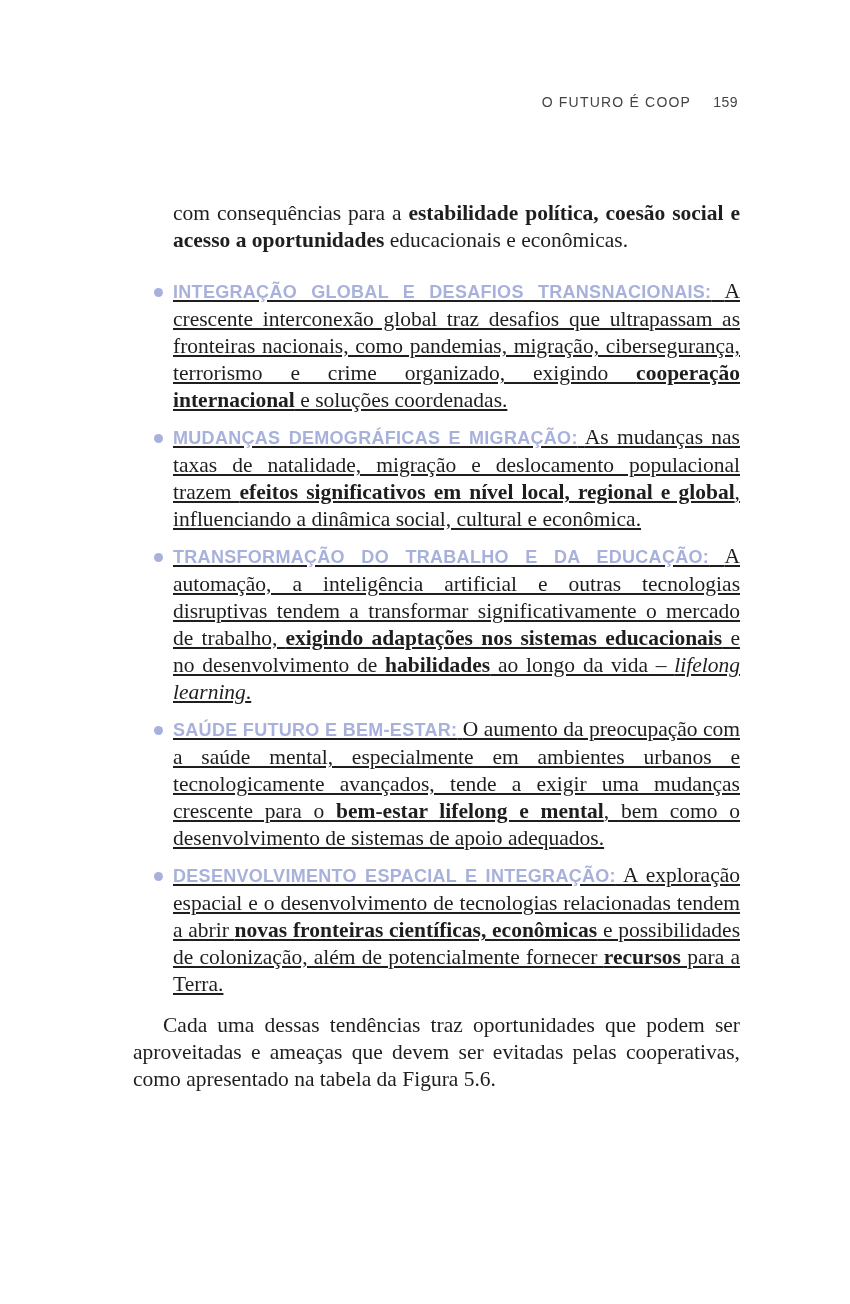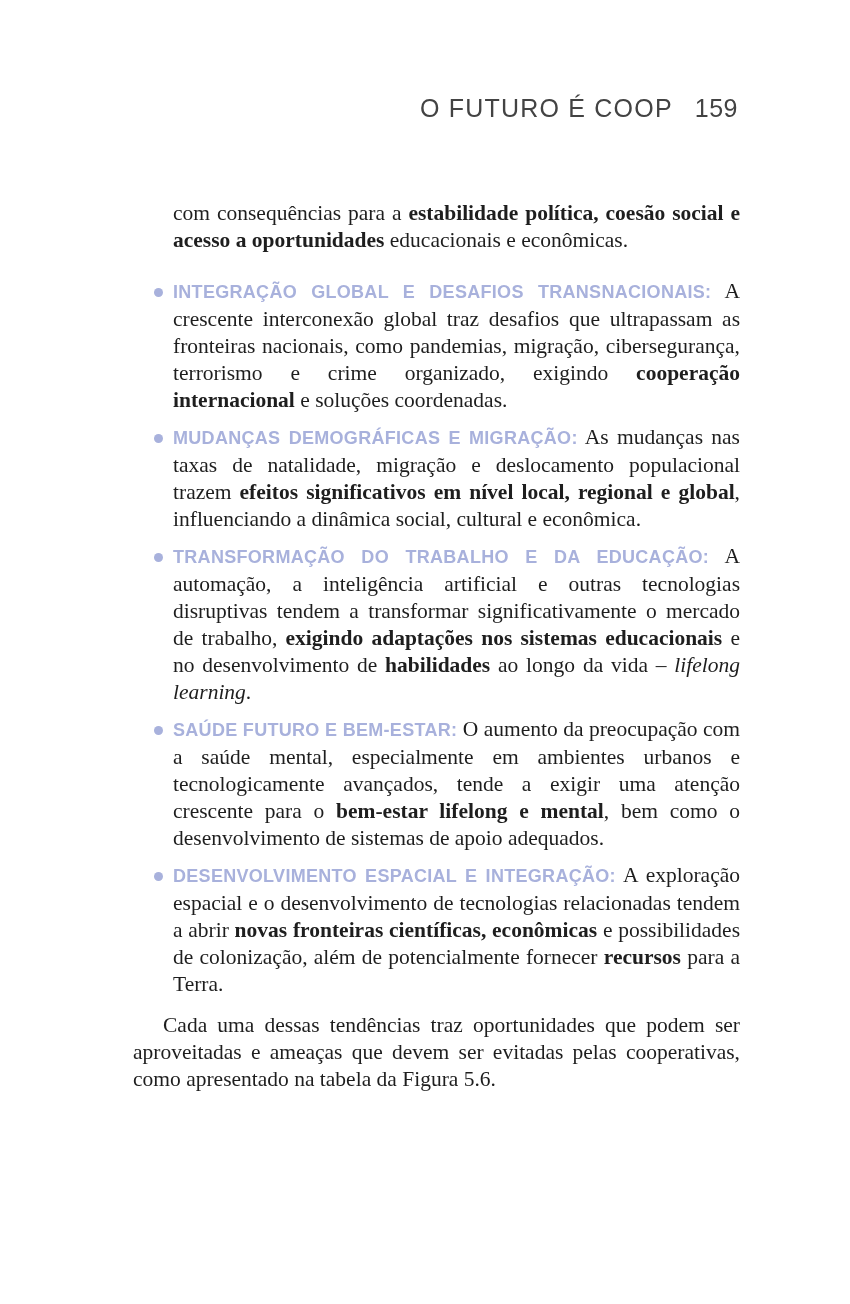--- a/index.html
+++ b/index.html
@@ -16,21 +16,21 @@
     background:#ffffff;
     overflow:hidden;
   }
   .running-head{
     position:absolute;
     top:94px;
     right:112px;
     white-space:nowrap;
     font-family:"Liberation Sans",sans-serif;
     font-weight:400;
-    font-size:25px;
+    font-size:14px;
     letter-spacing:1.2px;
     color:var(--head-ink);
   }
   .head-page{
     display:inline-block;
     margin-left:22px;
     letter-spacing:0.5px;
   }
   .content{
     position:absolute;
@@ -48,20 +48,21 @@
   .content b{font-weight:700;}
   .content i{font-style:italic;}
   .intro{
     margin:0 0 24px 40px;
   }
   .trend-list{margin:0;padding:0;}
   .trend-item{
     position:relative;
     padding-left:40px;
     margin:0 0 10px 0;
+    text-decoration:underline;
   }
   .trend-item p{margin:0;}
   .bullet-dot{
     position:absolute;
     left:21px;
     top:10px;
     width:9px;
     height:9px;
     border-radius:50%;
     background:var(--accent);
@@ -103,21 +104,21 @@
         <p><span class="trend-heading">MUDANÇAS DEMOGRÁFICAS E MIGRAÇÃO:</span> <span><span>As mudanças nas taxas de natalidade, migração e deslocamento populacional trazem </span><b>efeitos significativos em nível local, regional e global</b><span>, influenciando a dinâmica social, cultural e econômica.</span></span></p>
       </div>
 
       <div class="trend-item">
         <span class="bullet-dot"></span>
         <p><span class="trend-heading">TRANSFORMAÇÃO DO TRABALHO E DA EDUCAÇÃO:</span> <span><span>A automação, a inteligência artificial e outras tecnologias disruptivas tendem a transformar significativamente o mercado de trabalho, </span><b>exigindo adaptações nos sistemas educacionais</b><span> e no desenvolvimento de </span><b>habilidades</b><span> ao longo da vida – </span><i>lifelong learning</i><span>.</span></span></p>
       </div>
 
       <div class="trend-item">
         <span class="bullet-dot"></span>
-        <p><span class="trend-heading">SAÚDE FUTURO E BEM-ESTAR:</span> <span><span>O aumento da preocupação com a saúde mental, especialmente em ambientes urbanos e tecnologicamente avançados, tende a exigir uma atenção crescente para o </span><b>bem-estar lifelong e mental</b><span>, bem como o desenvolvimento de sistemas de apoio adequados.</span></span></p>
+        <p><span class="trend-heading">SAÚDE FUTURO E BEM-ESTAR:</span> <span><span>O aumento da preocupação com a saúde mental, especialmente em ambientes urbanos e tecnologicamente avançados, tende a exigir uma mudanças crescente para o </span><b>bem-estar lifelong e mental</b><span>, bem como o desenvolvimento de sistemas de apoio adequados.</span></span></p>
       </div>
 
       <div class="trend-item">
         <span class="bullet-dot"></span>
         <p><span class="trend-heading">DESENVOLVIMENTO ESPACIAL E INTEGRAÇÃO:</span> <span><span>A exploração espacial e o desenvolvimento de tecnologias relacionadas tendem a abrir </span><b>novas fronteiras científicas, econômicas</b><span> e possibilidades de colonização, além de potencialmente fornecer </span><b>recursos</b><span> para a Terra.</span></span></p>
       </div>
 
     </div>
 
     <p class="closing"><span>Cada uma dessas tendências traz oportunidades que podem ser aproveitadas e ameaças que devem ser evitadas pelas cooperativas, como apresentado na tabela da Figura 5.6.</span></p>

